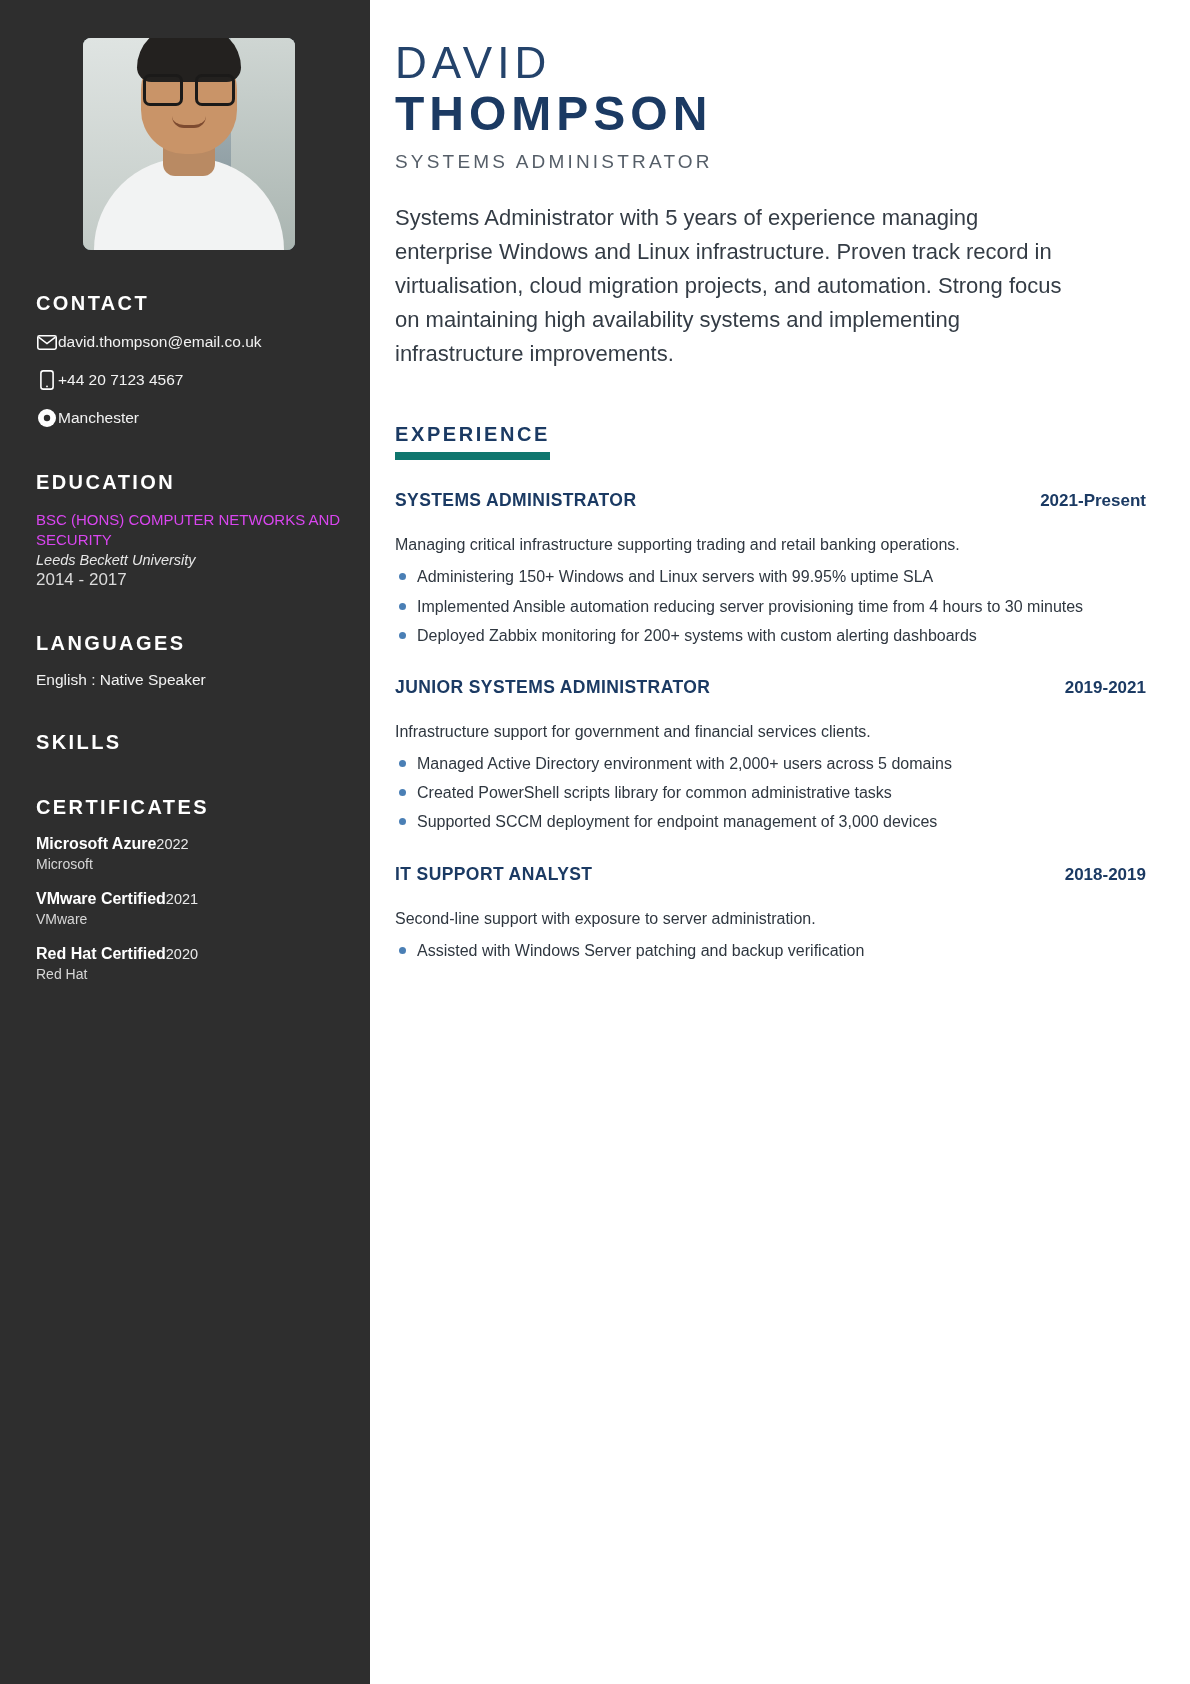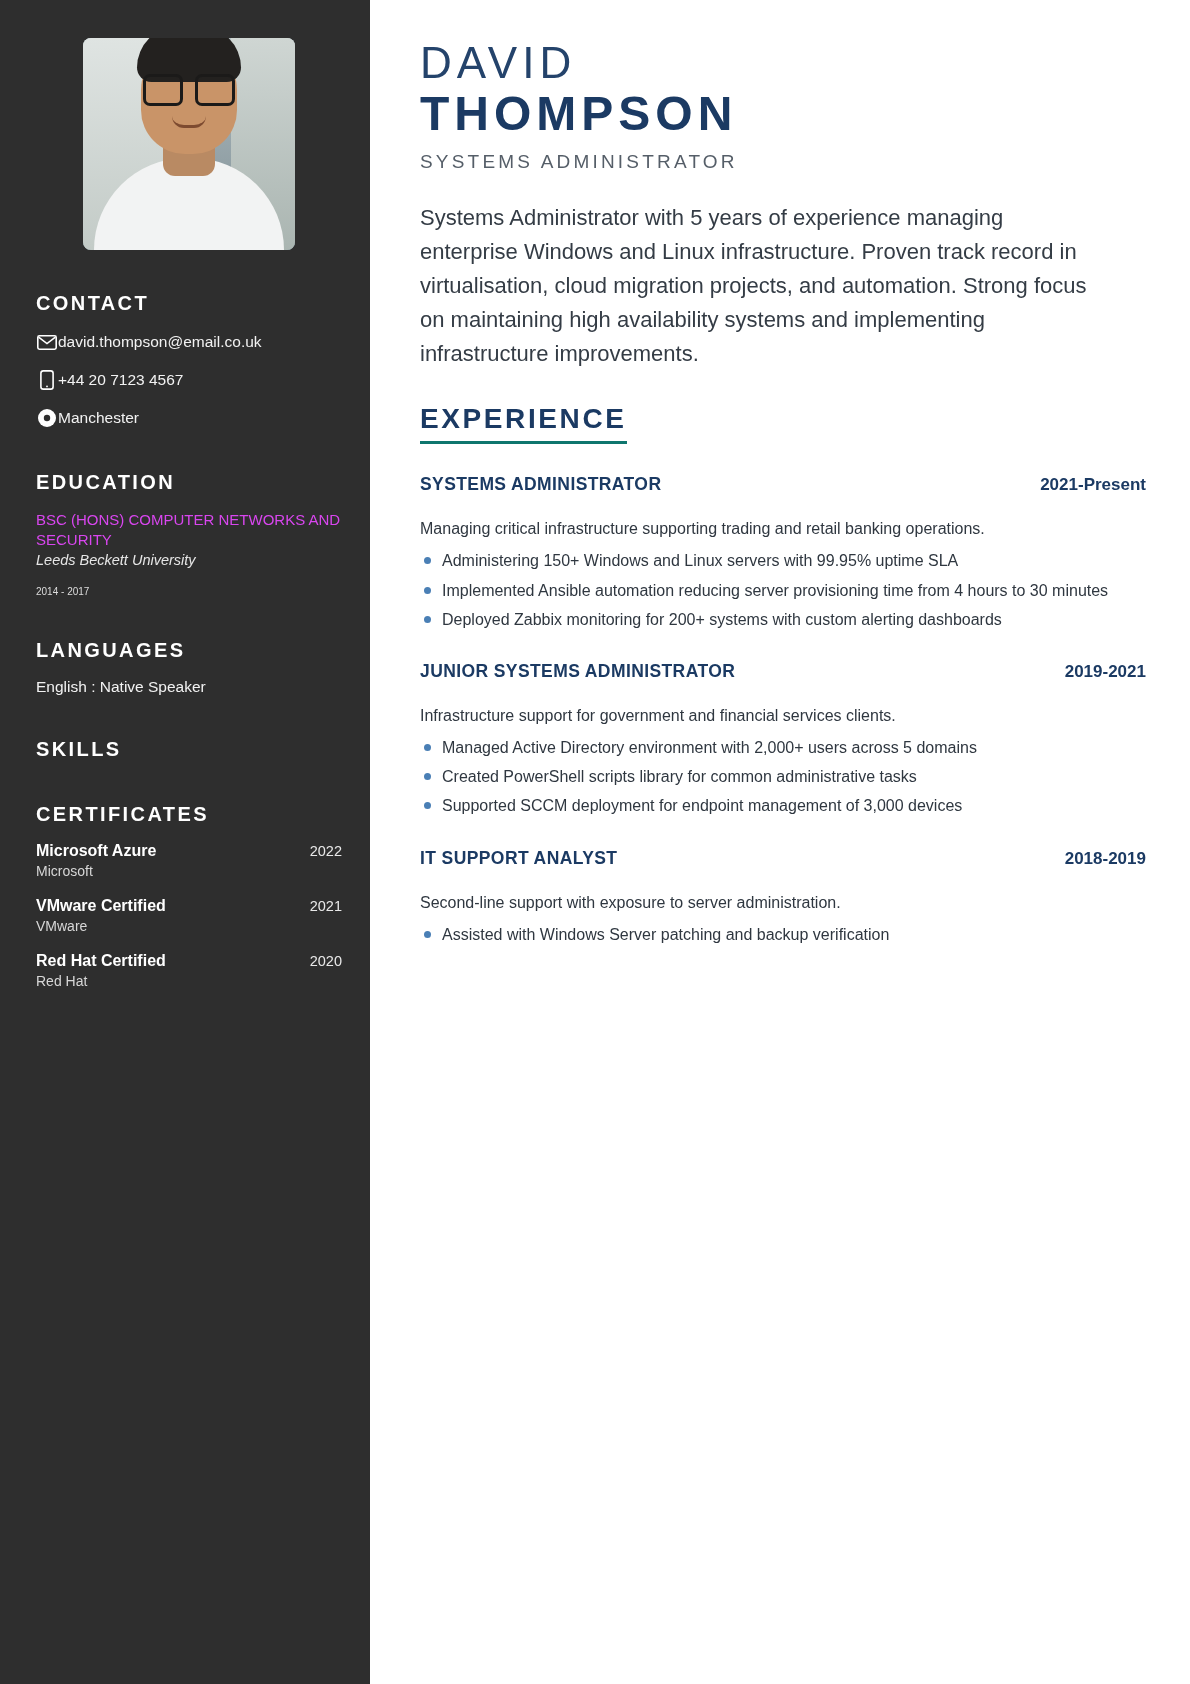--- a/index.html
+++ b/index.html
@@ -99,34 +99,34 @@
   .ico {
     width: 22px; height: 22px; flex: 0 0 22px;
     display:flex; align-items:center; justify-content:center;
   }
   .ico svg { display:block; }
 
   .edu-title {
     font-size: 15px; font-weight: normal; line-height: 1.32; color:#d946ef;
   }
   .edu-sub { font-size: 14.5px; font-style: italic; color:#e6e6e6; margin-top:2px;}
-  .edu-date { font-size: 10px; color:#dcdcdc; margin-top:18px;}
+  .edu-date { font-size: 17px; color:#dcdcdc; margin-top:2px;}
 
   .lang-line { font-size: 15.5px; color:#f2f2f2; }
 
   .cert-item { margin-bottom: 18px; }
-  .cert-top { display:flex; justify-content:space-between; align-items:baseline; }
+  .cert-top { display:flex; justify-content:flex-start; align-items:baseline; }
   .cert-name { font-size: 16px; font-weight:bold; color:#ffffff; }
   .cert-year { font-size: 14.5px; color:#e9e9e9; }
   .cert-org { font-size: 14px; color:#d7d7d7; margin-top:3px; }
 
   
   .main {
     flex: 1 1 auto;
-    padding: 40px 44px 40px 50px;
+    padding: 40px 44px 40px 25px;
     color: #1f2a37;
   }
   .name-first {
     font-size: 44px;
     letter-spacing: 5px;
     color: #24436b;
     font-weight: 400;
     line-height: 1.05;
   }
   .name-last {
@@ -145,27 +145,27 @@
     font-weight: 500;
   }
   .summary {
     margin-top: 28px;
     font-size: 22px;
     line-height: 1.55;
     color: #343c45;
     max-width: 680px;
   }
   .sec-heading {
-    margin-top: 32px;
-    font-size: 28px;
+    margin-top: 52px;
+    font-size: 20px;
     font-weight: bold;
     letter-spacing: 2.6px;
     color: #1b3a63;
     display: inline-block;
-    border-bottom: 3px solid #0f766e;
+    border-bottom: 8px solid #0f766e;
     padding-bottom: 6px;
   }
   .job { margin-top: 30px; }
   .job-head {
     display: flex;
     justify-content: space-between;
     align-items: baseline;
   }
   .job-title {
     font-size: 17.5px;

